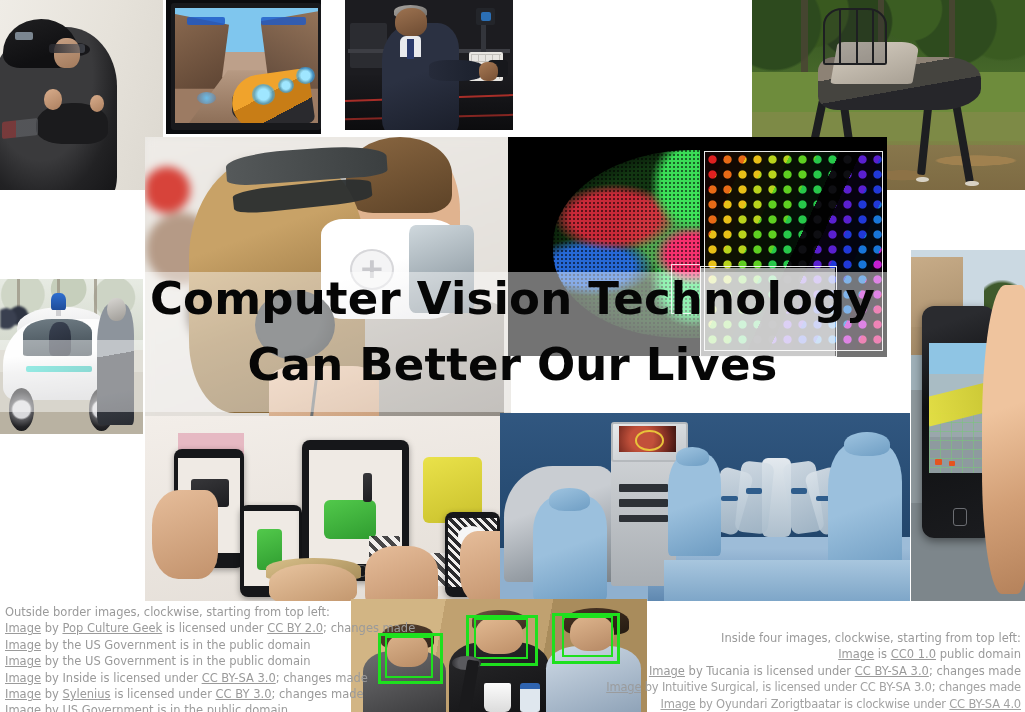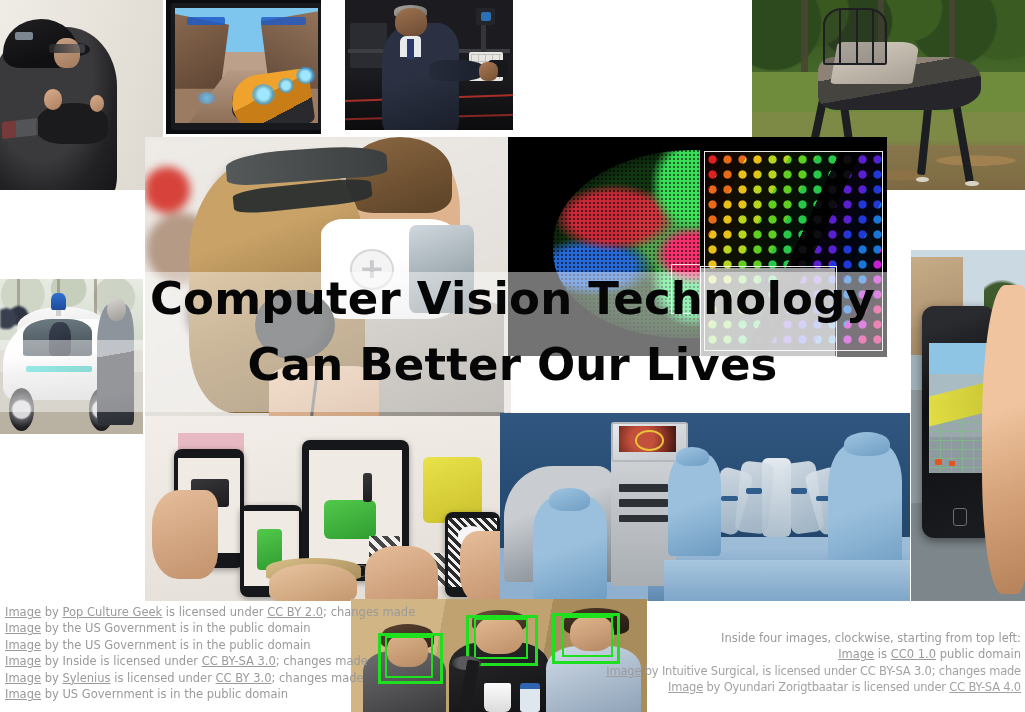--- a/index.html
+++ b/index.html
@@ -611,28 +611,30 @@
 
   <div class="titleband" style="left:145px;top:272px;width:742px;height:68px;"></div>
   <div class="titleband" style="left:0px;top:340px;width:910px;height:72px;"></div>
 
   <div id="title-wrap">
     <div class="title-line" id="title1">Computer Vision Technology</div>
     <div class="title-line" id="title2">Can Better Our Lives</div>
   </div>
 
   <div class="caption" id="caption-left">
+    <span class="ln">Outside border images, clockwise, starting from top left:</span>
     <span class="ln"><u>Image</u><span> by </span><u>Pop Culture Geek</u><span> is licensed under </span><u>CC BY 2.0</u><span>; changes made</span></span>
     <span class="ln"><u>Image</u><span> by the US Government is in the public domain</span></span>
     <span class="ln"><u>Image</u><span> by the US Government is in the public domain</span></span>
     <span class="ln"><u>Image</u><span> by Inside is licensed under </span><u>CC BY-SA 3.0</u><span>; changes made</span></span>
     <span class="ln"><u>Image</u><span> by </span><u>Sylenius</u><span> is licensed under </span><u>CC BY 3.0</u><span>; changes made</span></span>
     <span class="ln"><u>Image</u><span> by US Government  is in the public domain</span></span>
   </div>
 
   <div class="caption" id="caption-right">
     <span class="ln">Inside four images, clockwise, starting from top left:</span>
     <span class="ln"><u>Image</u><span> is </span><u>CC0 1.0</u><span> public domain</span></span>
+    <span class="ln"><u>Image</u><span> by Tucania is licensed under </span><u>CC BY-SA 3.0</u><span>; changes made</span></span>
     <span class="ln garb"><u>Image</u><span> by Intuitive Surgical, is licensed under CC BY-SA 3.0; changes made</span></span>
-    <span class="ln garb"><u>Image</u><span> by Oyundari Zorigtbaatar is licensed under </span><u>CC BY-SA 4.0</u></span>
+    <span class="ln garb"><u>Image</u><span> by Oyundari Zorigtbaatar is clockwise under </span><u>CC BY-SA 4.0</u></span>
   </div>
 
 </div>
 
 </body></html>

